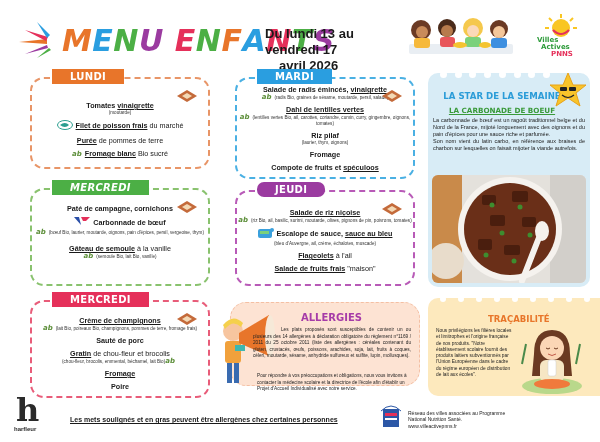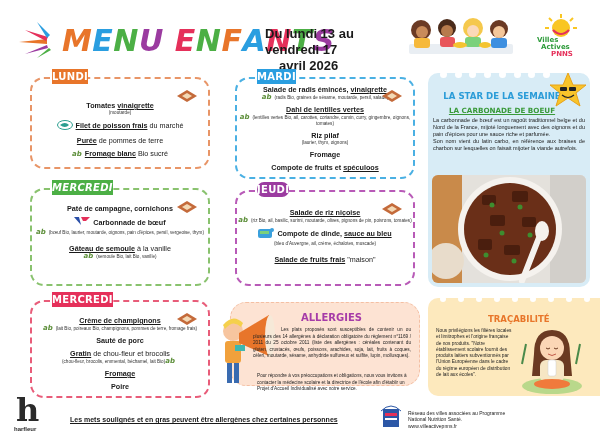--- a/index.html
+++ b/index.html
@@ -12,21 +12,21 @@
   .title { position: absolute; left: 62px; top: 24px; font-family: "DejaVu Sans", sans-serif; font-weight: bold; font-size: 30px; letter-spacing: 0.5px; line-height: 34px; font-style: italic; }
   .title span { display: inline-block; }
   .dates { position: absolute; left: 265px; top: 26px; width: 132px; font-family: "Liberation Sans", sans-serif; font-weight: bold; font-size: 13px; line-height: 16px; color: #1a1a1a; }
   .dates .l2 { display: block; padding-left: 14px; }
   .kids { position: absolute; left: 405px; top: 14px; width: 112px; height: 42px; }
   .pnns-logo { position: absolute; left: 533px; top: 14px; width: 50px; height: 44px; }
   .pnns-logo .t { position: absolute; left: 4px; font-size: 7px; font-weight: bold; color: #2d9b3a; font-family: "DejaVu Sans", sans-serif; }
 
   
   .card { position: absolute; border: 2px dashed; border-radius: 14px; background: #fff; }
-  .card .tab { position: absolute; top: -10px; left: 20px; padding: 2px 0; color: #fff; font-family: "DejaVu Sans", sans-serif; font-weight: bold; font-size: 10px; letter-spacing: 0.3px; }
+  .card .tab { position: absolute; top: -10px; left: 20px; padding: 2px 18px; color: #fff; font-family: "DejaVu Sans", sans-serif; font-weight: bold; font-size: 10px; letter-spacing: 0.3px; }
   .card .hat { position: absolute; top: 10px; right: 10px; width: 22px; height: 14px; }
   .card .content { position: absolute; left: 0; right: 0; top: 22px; text-align: center; font-size: 7px; line-height: 9px; }
   .dish { display: block; font-weight: bold; font-size: 7.2px; color: #1a1a1a; }
   .dish .u { text-decoration: underline; }
   .dish .n { font-weight: normal; }
   .sub { display: block; font-size: 4.6px; line-height: 6px; color: #333; }
   .gap { display: block; height: 4px; }
   .bio { display: inline-block; font-size: 7px; font-weight: bold; color: #5d8f3a; margin-right: 3px; font-family: "DejaVu Sans", sans-serif; font-style: italic; }
   .lbl-icon { display: inline-block; vertical-align: middle; margin-right: 3px; }
 
@@ -189,23 +189,24 @@
 <div class="card" id="jeudi">
   <div class="tab">JEUDI</div>
   <div class="content" style="top:16px">
       <span class="dish"><span class="u">Salade de riz niçoise</span></span>
       <span class="sub"><span class="bio">ab</span><span>(riz Bio, ail, basilic, surimi, moutarde, olives, pignons de pin, poivrons, tomates)</span></span>
       <span class="gap"></span>
       <span class="dish"><span class="lbl-icon"><svg width="16" height="11" viewBox="0 0 16 11">
             <rect x="0" y="1" width="14" height="9" rx="2" fill="#3aa0dc"></rect>
             <rect x="2" y="3" width="9" height="3" fill="#7bd17b"></rect>
             <circle cx="14" cy="2" r="2" fill="#3aa0dc"></circle>
-          </svg></span><span>Compote de dinde, </span><span class="u">sauce au bleu</span></span>
+          </svg></span><span>Escalope de sauce, </span><span class="u">sauce au bleu</span></span>
       <span class="sub"><span>(bleu d'Auvergne, ail, crème, échalotes, muscade)</span></span>
       <span class="gap"></span>
+      <span class="dish"><span class="u">Flageolets</span><span class="n"> à l'ail</span></span>
       <span class="gap"></span>
       <span class="dish"><span class="u">Salade de fruits frais</span><span class="n"> "maison"</span></span>
     </div>
 <svg class="hat" viewBox="0 0 22 14">
       <polygon points="11,1 21,7 11,13 1,7" fill="#c46a3a"></polygon>
       <polygon points="11,4 16,7 11,10 6,7" fill="#f3d9b5"></polygon>
     </svg>
   </div>
 <div class="card" id="vendredi">
   <div class="tab">MERCREDI</div>

